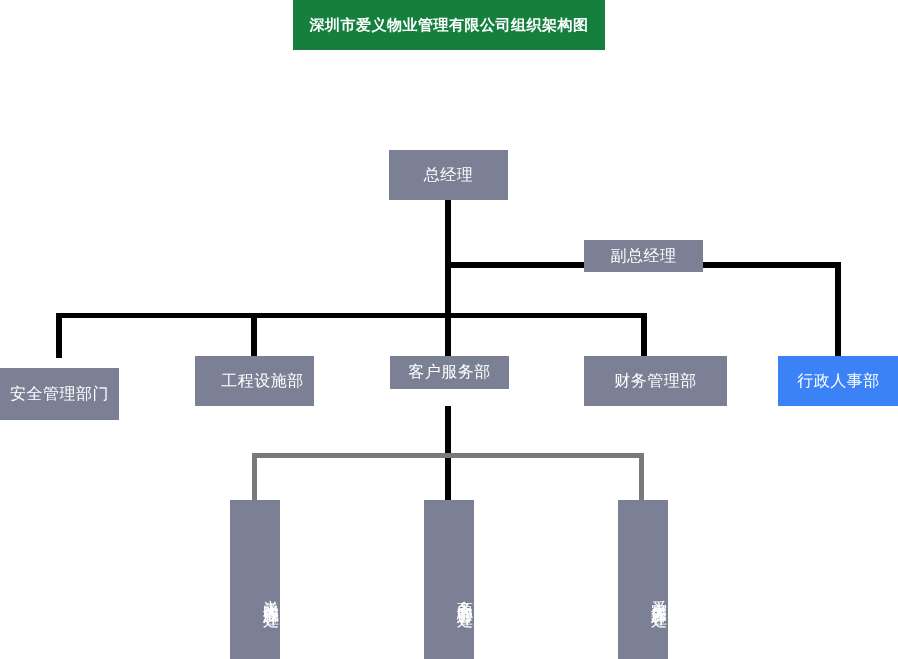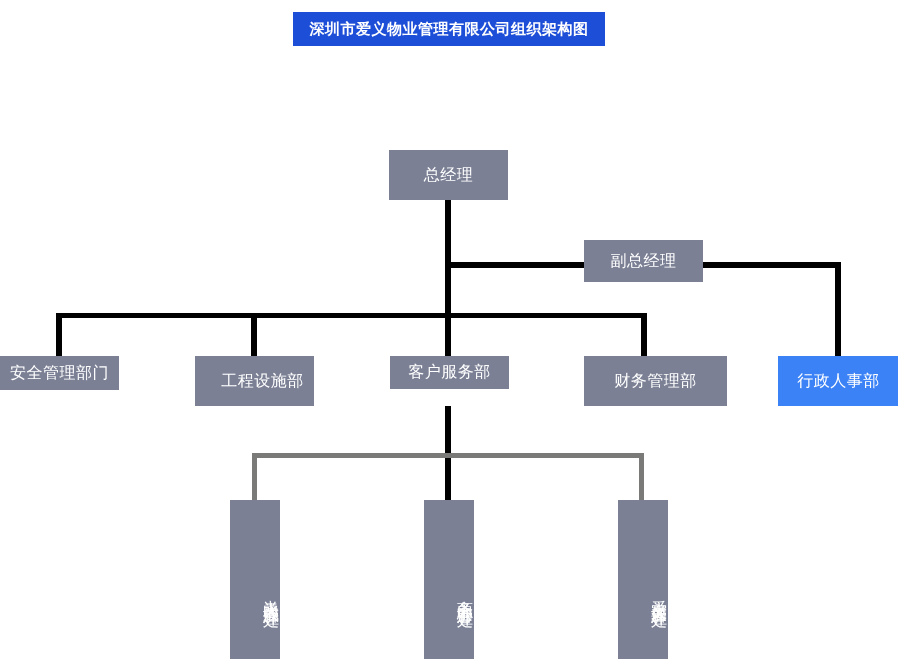--- a/index.html
+++ b/index.html
@@ -55,21 +55,21 @@
   }
   .connector.gray {
     background: #7a7a78;
   }
 </style>
 </head>
 <body>
 
 <div id="chart-root">
 
-  <div class="node title-node" style="left:293px; top:12px; width:312px; height:34px; background:#1d4ed8;">
+  <div class="node title-node" style="left:293px; top:0px; width:312px; height:50px; background:#15803d;">
     <span>深圳市爱义物业管理有限公司组织架构图</span>
   </div>
 
   <div class="connector black" style="left:445px; top:200px; width:6px; height:158px;"></div>
 
   <div class="connector black" style="left:445px; top:262px; width:142px; height:6px;"></div>
 
   <div class="connector black" style="left:703px; top:262px; width:138px; height:6px;"></div>
 
   <div class="connector black" style="left:835px; top:262px; width:6px; height:96px;"></div>
@@ -82,25 +82,25 @@
 
   <div class="connector black" style="left:445px; top:406px; width:6px; height:98px;"></div>
   <div class="connector gray" style="left:252px; top:453px; width:392px; height:5px;"></div>
   <div class="connector gray" style="left:252px; top:453px; width:5px; height:50px;"></div>
   <div class="connector gray" style="left:639px; top:453px; width:5px; height:50px;"></div>
 
   <div class="node box-node" style="left:389px; top:150px; width:119px; height:50px; background:#7c8095;">
     <span>总经理</span>
   </div>
 
-  <div class="node box-node" style="left:584px; top:240px; width:119px; height:42px; background:#7c8095;">
+  <div class="node box-node" style="left:584px; top:240px; width:119px; height:32px; background:#7c8095;">
     <span>副总经理</span>
   </div>
 
-  <div class="node box-node" style="left:0px; top:356px; width:119px; height:34px; background:#7c8095;">
+  <div class="node box-node" style="left:0px; top:368px; width:119px; height:52px; background:#7c8095;">
     <span>安全管理部门</span>
   </div>
 
   <div class="node box-node" style="left:195px; top:356px; width:119px; height:50px; background:#7c8095;padding-left:16px;">
     <span>工程设施部</span>
   </div>
 
   <div class="node box-node" style="left:390px; top:356px; width:119px; height:33px; background:#7c8095;">
     <span>客户服务部</span>
   </div>

